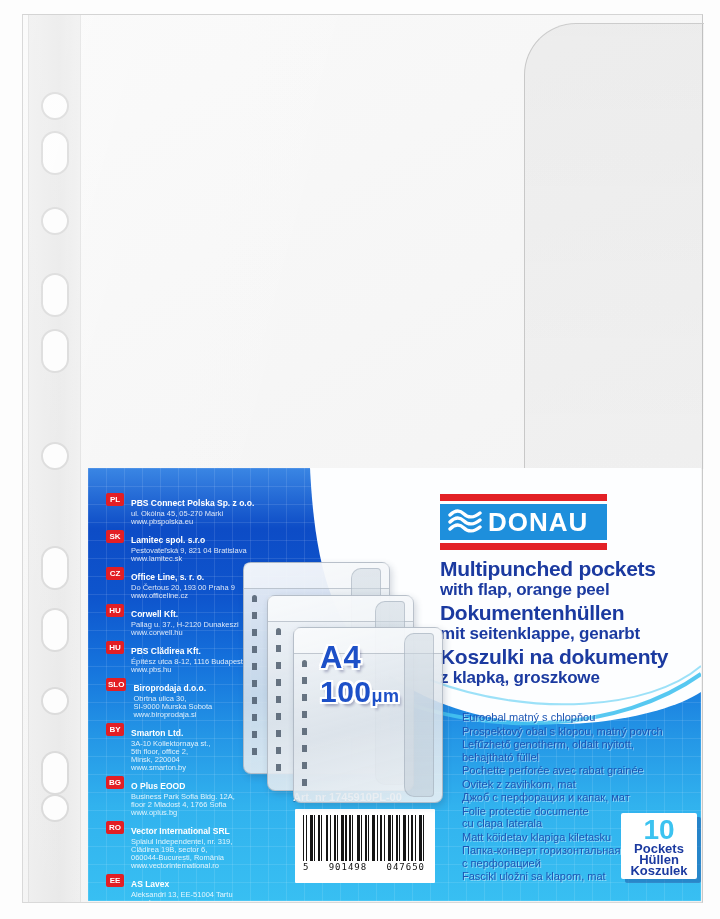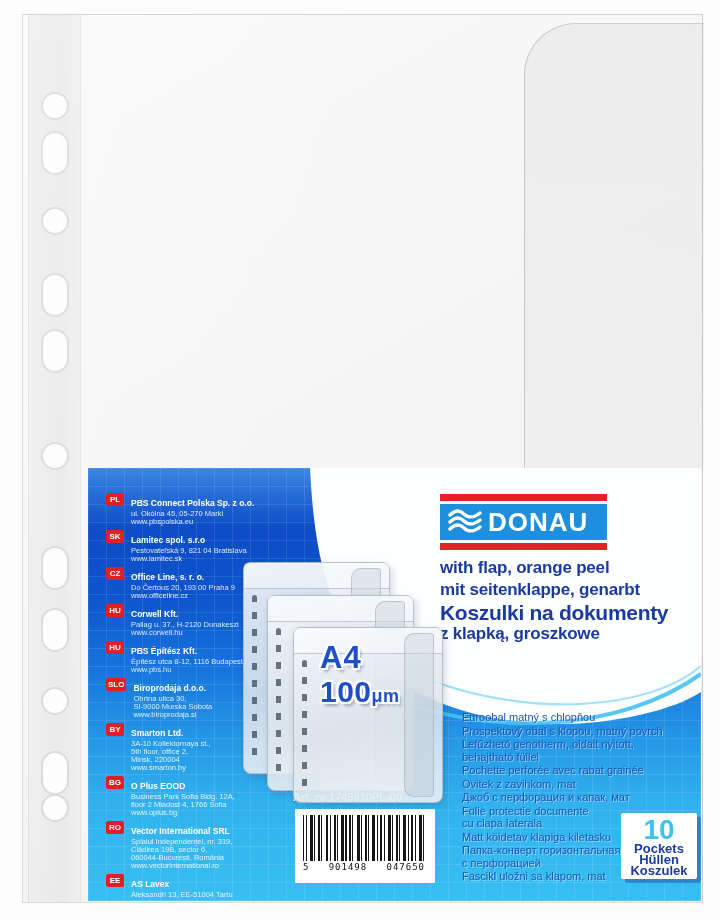--- a/index.html
+++ b/index.html
@@ -174,21 +174,21 @@
       <div class="durl">www.officeline.cz</div></span>
     </div>
     <div class="dist">
       <span class="cc">HU</span>
       <span><span class="dname">Corwell Kft.</span>
       <div class="daddr">Pallag u. 37., H-2120 Dunakeszi</div>
       <div class="durl">www.corwell.hu</div></span>
     </div>
     <div class="dist">
       <span class="cc">HU</span>
-      <span><span class="dname">PBS Építész Kft.</span>
+      <span><span class="dname">PBS Clădirea Kft.</span>
       <div class="daddr">Építész utca 8-12, 1116 Budapest</div>
       <div class="durl">www.pbs.hu</div></span>
     </div>
     <div class="dist">
       <span class="cc">SLO</span>
       <span><span class="dname">Biroprodaja d.o.o.</span>
       <div class="daddr">Obrtna ulica 30,
 SI-9000 Murska Sobota</div>
       <div class="durl">www.biroprodaja.si</div></span>
     </div>
@@ -231,21 +231,23 @@
         <path d="M2,6 C7,1 12,1 16,5 C20,9 26,9 32,4" stroke="#fff" stroke-width="3.4" fill="none" stroke-linecap="round"></path>
         <path d="M2,13 C7,8 12,8 16,12 C20,16 26,16 32,11" stroke="#fff" stroke-width="3.4" fill="none" stroke-linecap="round"></path>
         <path d="M2,20 C7,15 12,15 16,19 C20,23 26,23 32,18" stroke="#fff" stroke-width="3.4" fill="none" stroke-linecap="round"></path>
       </svg>
       <span class="brand">DONAU</span>
     </div>
     <div class="bar"></div>
   </div>
 
   <div class="titles">
+    <div class="main">Multipunched pockets</div>
     <div class="sub">with flap, orange peel</div>
+    <div class="main">Dokumentenhüllen</div>
     <div class="sub">mit seitenklappe, genarbt</div>
     <div class="main">Koszulki na dokumenty</div>
     <div class="sub">z klapką, groszkowe</div>
   </div>
 
   <div class="desc-col">
     <div class="desc">Euroobal matný s chlopňou</div>
     <div class="desc">Prospektový obal s klopou, matný povrch</div>
     <div class="desc">Lefűzhető genotherm, oldalt nyitott,
 behajtható füllel</div>

